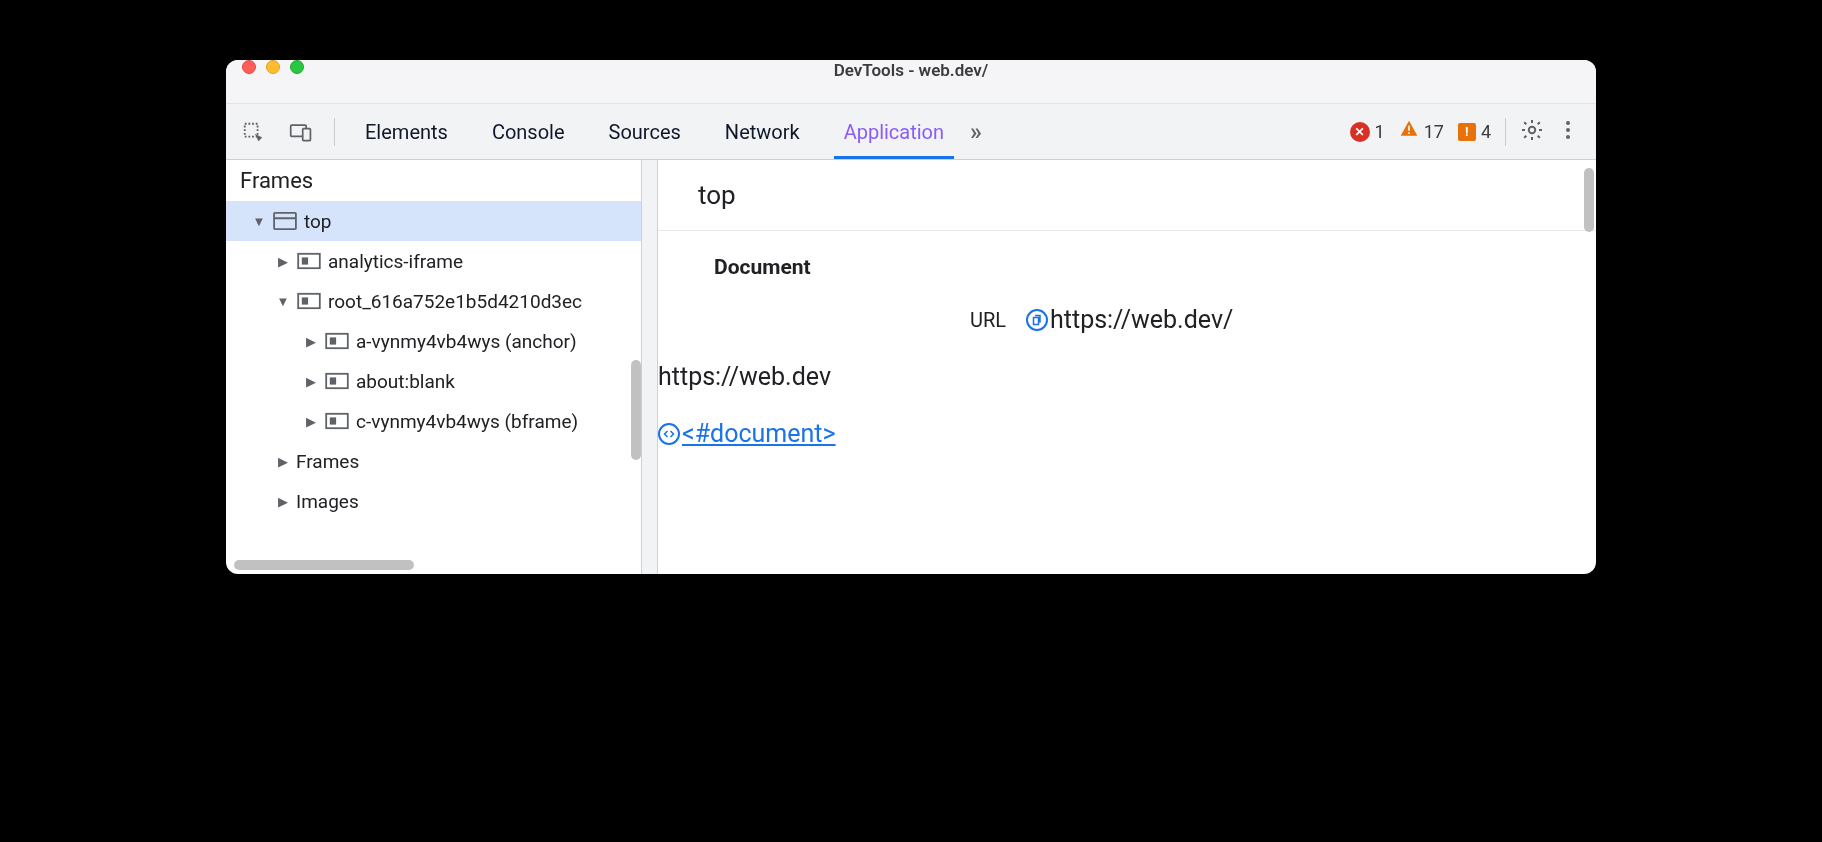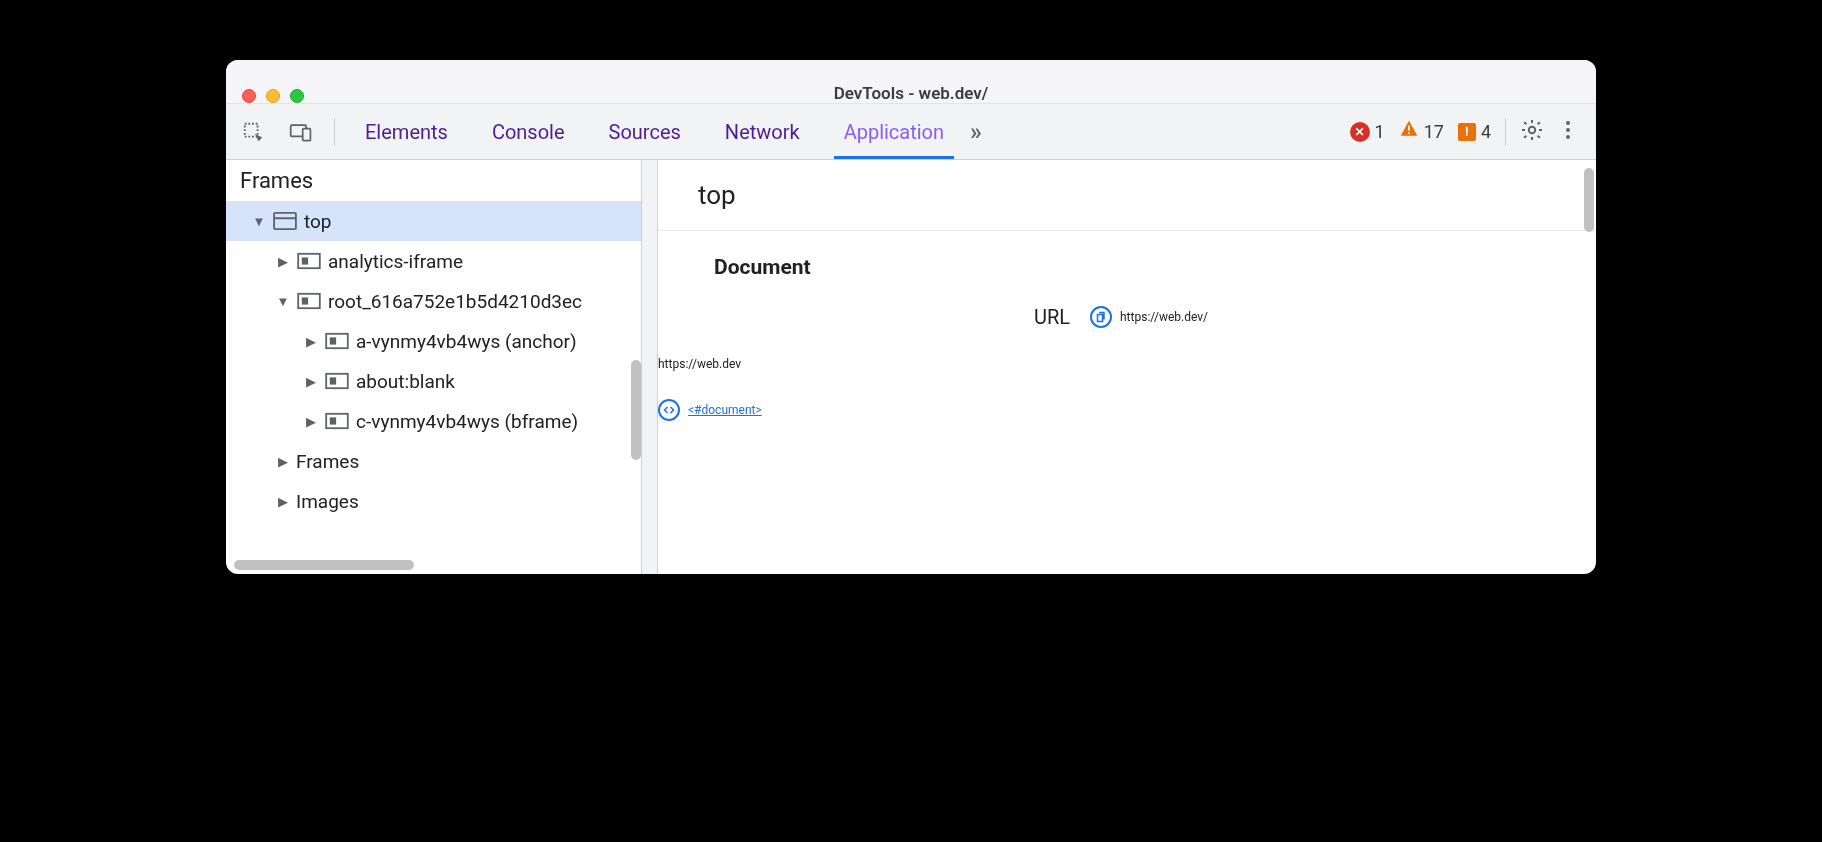--- a/index.html
+++ b/index.html
@@ -17,21 +17,21 @@
     background: #fff;
     border-radius: 12px;
     box-shadow: 0 20px 60px rgba(0,0,0,0.5);
     overflow: hidden;
   }
   
   .titlebar {
     height: 44px;
     background: #f5f5f7;
     display: flex;
-    align-items: flex-end;
+    align-items: flex-start;
     position: relative;
     border-bottom: 1px solid #e4e4e4;
   }
   .traffic-lights {
     display: flex;
     gap: 10px;
     padding-left: 16px;
   }
   .traffic-light {
     width: 14px; height: 14px; border-radius: 50%;
@@ -70,21 +70,21 @@
     height: 28px;
     background: #c8cdd2;
   }
   .tabs {
     display: flex;
     gap: 40px;
     margin-left: 10px;
   }
   .tab {
     font-size: 20px;
-    color: #4c1d95;
+    color: #0f172a;
     padding: 14px 2px;
     cursor: pointer;
     position: relative;
   }
   .tab.active {
     color: #8b5cf6;
   }
   .tab.active::after {
     content: "";
     position: absolute;
@@ -230,31 +230,31 @@
     font-weight: 700;
     color: #202124;
     padding: 24px 80px 12px 56px;
   }
   .detail-row {
     display: flex;
     align-items: center;
     padding: 14px 0;
   }
   .detail-key {
-    width: 432px;
+    width: 368px;
     text-align: right;
     font-size: 20px;
     color: #202124;
     padding-right: 20px;
   }
   .detail-val {
     display: flex;
     align-items: center;
-    gap: 8px;
-    font-size: 12px;
+    gap: 2px;
+    font-size: 25px;
     color: #202124;
   }
   .val-link {
     color: #1a73e8;
     text-decoration: underline;
   }
   .blue-circle-icon {
     width: 22px; height: 22px;
     border: 2.5px solid #1a73e8;
     border-radius: 50%;

